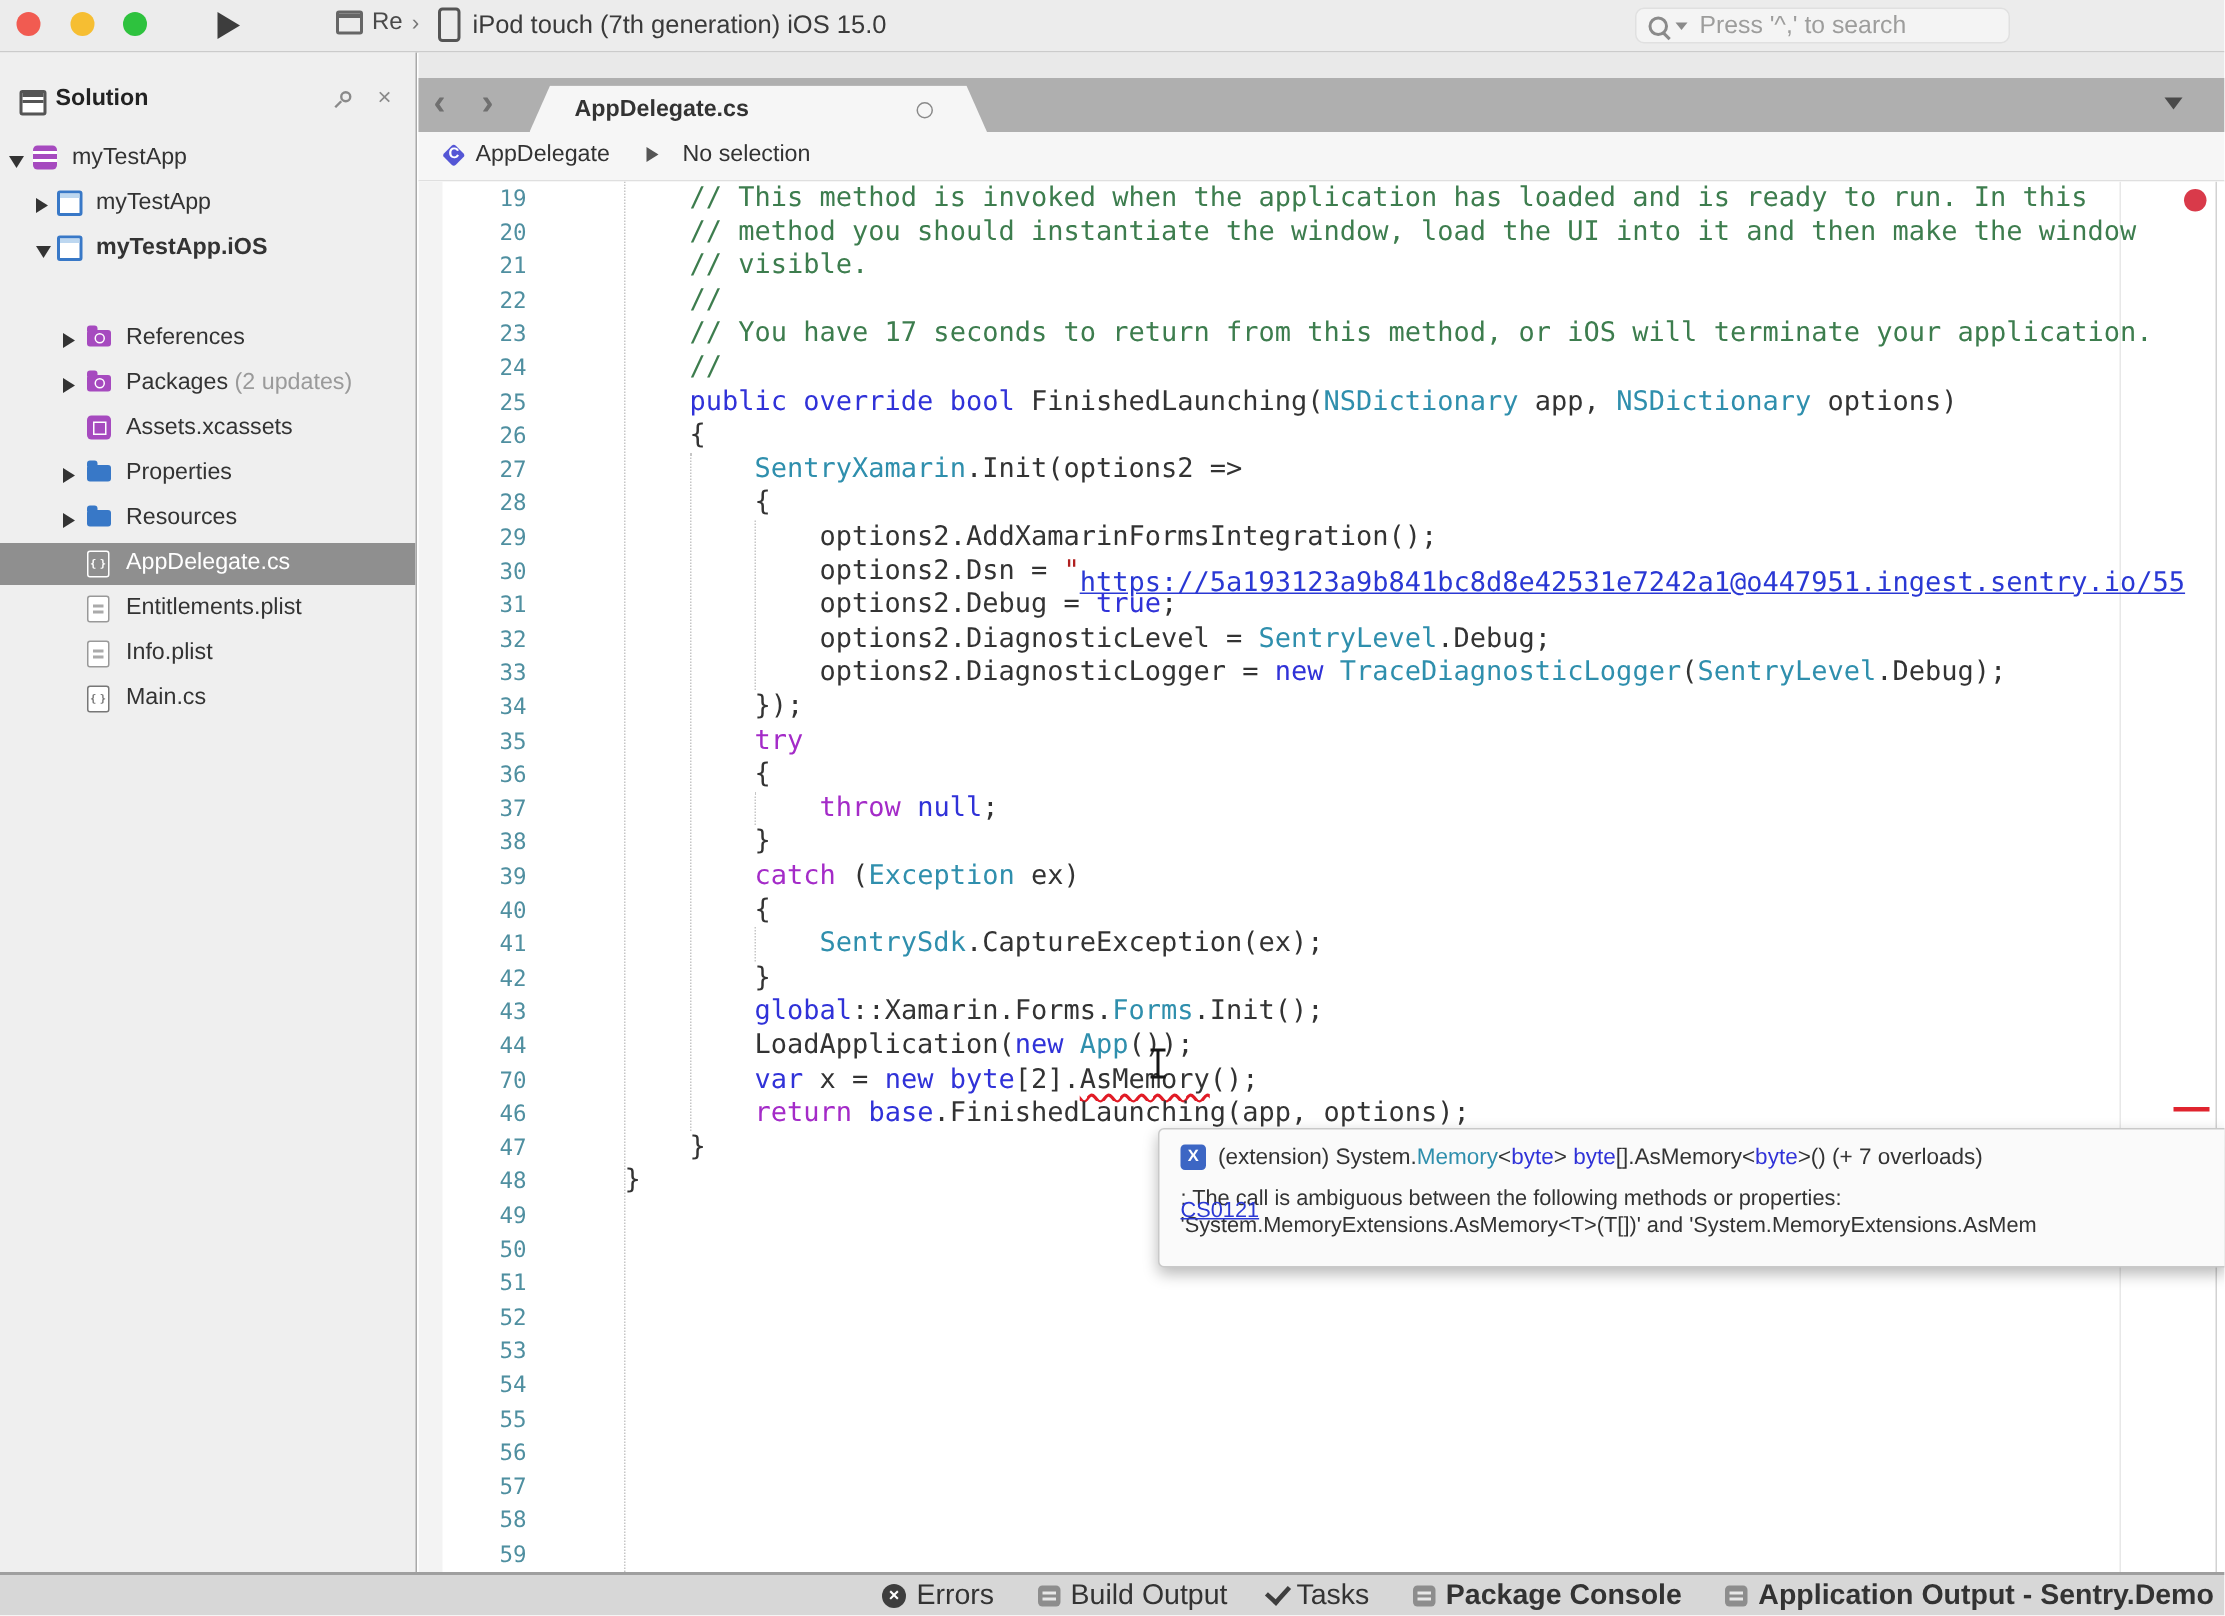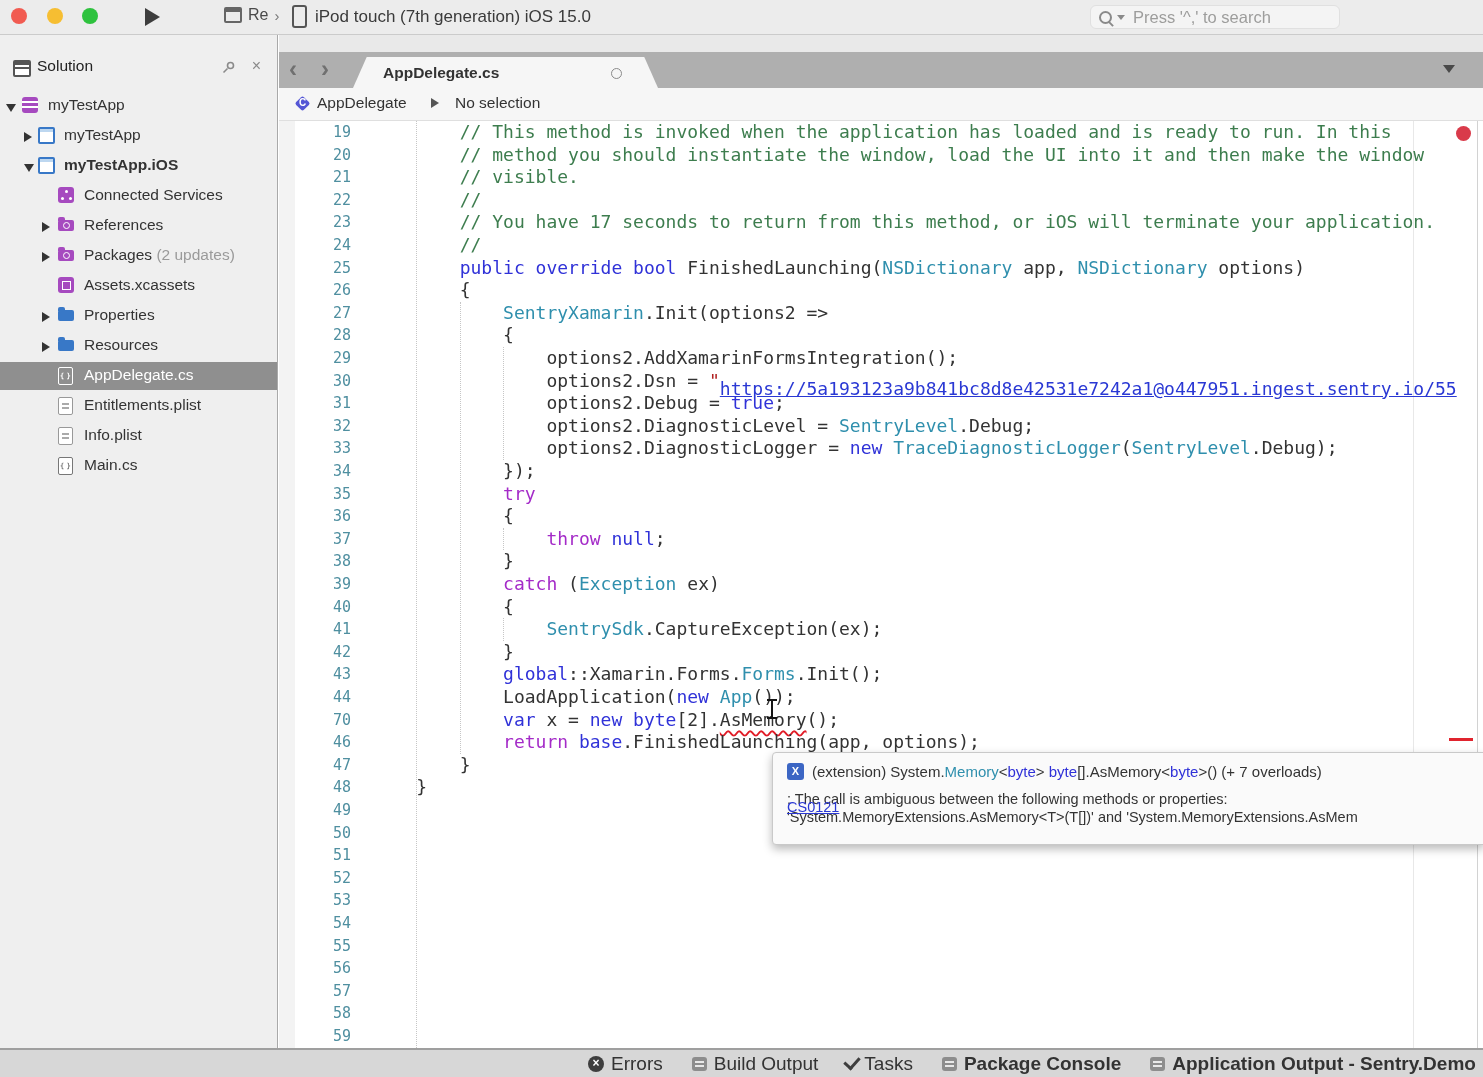--- a/index.html
+++ b/index.html
@@ -27,21 +27,21 @@
   .apptitle-label{font-size:17px;color:#5B5B5B}
   .search{position:absolute;left:1090px;top:5px;width:250px;height:24px;background:#F4F4F4;border:1px solid #E0E0E0;border-radius:6px;display:flex;align-items:center;padding-left:8px;box-sizing:border-box}
   .mag{width:9px;height:9px;border:2px solid #8A8A8A;border-radius:50%;position:relative;flex:none}
   .mag::after{content:"";position:absolute;width:2px;height:6px;background:#8A8A8A;left:9px;top:8px;transform:rotate(-45deg)}
   .mag-caret{width:0;height:0;border-left:4px solid transparent;border-right:4px solid transparent;border-top:5px solid #8A8A8A;margin-left:5px;flex:none}
   .search-placeholder{font-size:16.5px;color:#9D9D9C;margin-left:8px;white-space:nowrap}
   
   .sidebar{position:absolute;left:0;top:35px;width:278px;bottom:29px;background:#EFEFEF;border-right:1px solid #A9A9A9;box-sizing:border-box;overflow:hidden}
   .side-header{position:absolute;left:0;top:22px;right:0;height:26px}
   .ic-solhead{position:absolute;left:13px;top:3px;width:14px;height:13px;border:2px solid #555;border-radius:2px;background:linear-gradient(#555 0 3px,#fff 3px 5px,#555 5px 7px,#fff 7px 13px)}
-  .side-title{position:absolute;left:37px;top:0;font-size:15.5px;font-weight:normal;color:#222}
+  .side-title{position:absolute;left:37px;top:0;font-size:15.5px;font-weight:bold;color:#222}
   .side-pin{position:absolute;right:42px;top:3px}
   .side-close{position:absolute;right:16px;top:0;font-size:16px;color:#8A8A8A}
   .tree{position:absolute;left:0;top:0;right:0;bottom:0}
   .tree-row{position:absolute;left:0;right:0;height:28px}
   .tree-row.sel{background:#8F8F8F}
   .tri{position:absolute;top:10px;width:0;height:0}
   .tri-r{border-top:5px solid transparent;border-bottom:5px solid transparent;border-left:8px solid #333}
   .tri-d{border-left:5px solid transparent;border-right:5px solid transparent;border-top:8px solid #333;margin-top:2px}
   .tree-label{position:absolute;top:4px;font-size:15.5px;color:#333;white-space:nowrap}
   .tree-label.b{font-weight:bold}
@@ -165,24 +165,20 @@
       <div class="tree-row" style="top:87px">
         <span class="tri tri-r" style="left:24px"></span>
     <span class="ic ic-project" style="left:38px"></span>
     <span class="tree-label" style="left:64px">myTestApp</span>
   </div>
       <div class="tree-row" style="top:117px">
         <span class="tri tri-d" style="left:24px"></span>
     <span class="ic ic-project" style="left:38px"></span>
     <span class="tree-label b" style="left:64px">myTestApp.iOS</span>
   </div>
-      <div class="tree-row" style="top:147px">
-    <span class="ic ic-services" style="left:58px"></span>
-    <span class="tree-label" style="left:84px">Connected Services</span>
-  </div>
       <div class="tree-row" style="top:177px">
         <span class="tri tri-r" style="left:42px"></span>
     <span class="ic ic-folder-purple" style="left:58px"></span>
     <span class="tree-label" style="left:84px">References</span>
   </div>
       <div class="tree-row" style="top:207px">
         <span class="tri tri-r" style="left:42px"></span>
     <span class="ic ic-folder-purple" style="left:58px"></span>
     <span class="tree-label" style="left:84px">Packages<span class="suffix"> (2 updates)</span></span>
   </div>

